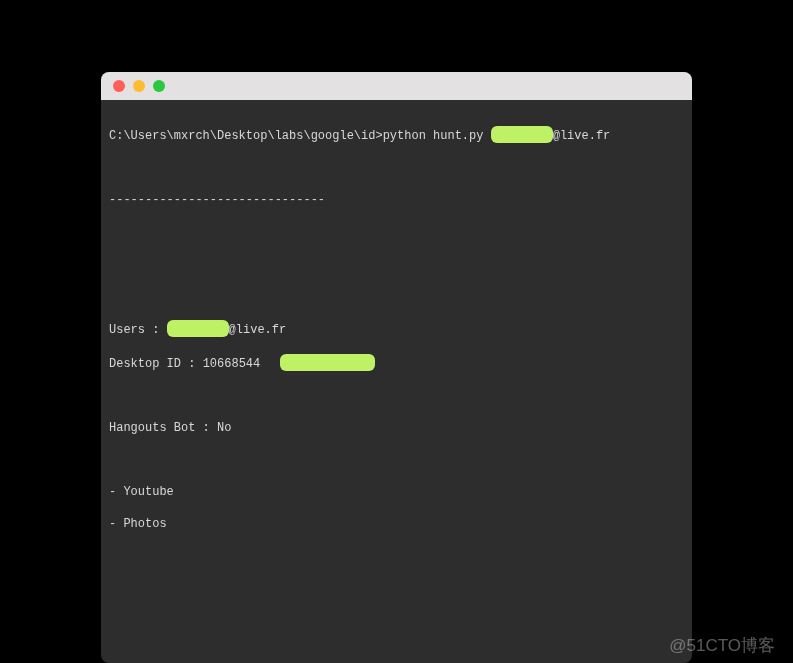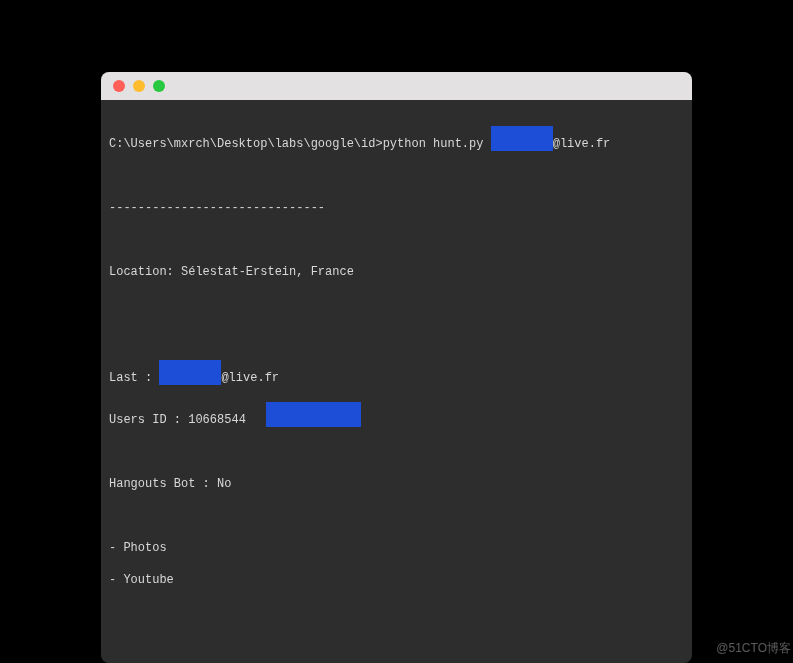--- a/index.html
+++ b/index.html
@@ -41,63 +41,63 @@
       padding: 10px 8px;
       color: #d8d8d8;
       font-size: 12px;
       line-height: 16px;
       white-space: pre;
       font-family: Menlo, Monaco, "Courier New", monospace;
     }
     .line { display: block; min-height: 16px; }
     .redact {
       display: inline-block;
-      background: #1d4ed8;
-      height: 25px;
+      background: #bef264;
+      height: 17px;
       vertical-align: text-bottom;
       color: transparent;
       user-select: none;
+      border-radius: 6px;
     }
     .redact-w1 { width: 62px; }
     .redact-w2 { width: 62px; }
     .redact-w3 { width: 62px; font-style: italic; }
     .redact-w4 { width: 95px; margin-left: 20px; }
     .watermark {
       position: absolute;
-      right: 2px;
+      right: 18px;
       bottom: 6px;
       color: rgba(255,255,255,0.35);
-      font-size: 12px;
+      font-size: 17px;
       font-family: -apple-system, sans-serif;
     }
   </style>
 </head>
 <body>
 
 <div class="terminal-window">
   <div class="titlebar">
     <div class="tl-btn tl-close"></div>
     <div class="tl-btn tl-min"></div>
     <div class="tl-btn tl-max"></div>
   </div>
   <div class="terminal-body">
 <span class="line"><span>C:\Users\mxrch\Desktop\labs\google\id&gt;</span><span>python hunt.py </span><span class="redact redact-w1">xxxxxxx</span><span>@live.fr</span></span>
 <span class="line"></span>
 <span class="line">------------------------------</span>
 <span class="line"></span>
-<span class="line"><span>Location: </span><span>Sélestat-Erstein, France</span></span>
 <span class="line"></span>
 <span class="line"></span>
-<span class="line"><span>Last : </span><span class="redact redact-w3">xxxxxx</span><span>@live.fr</span></span>
-<span class="line"><span>Users ID : </span><span>10668544</span><span class="redact redact-w4">xxxxxxxxxxx</span></span>
+<span class="line"><span>Users : </span><span class="redact redact-w3">xxxxxx</span><span>@live.fr</span></span>
+<span class="line"><span>Desktop ID : </span><span>10668544</span><span class="redact redact-w4">xxxxxxxxxxx</span></span>
 <span class="line"></span>
 <span class="line"><span>Hangouts Bot : </span><span>No</span></span>
 <span class="line"></span>
+<span class="line">- Youtube</span>
 <span class="line">- Photos</span>
-<span class="line">- Youtube</span>
 
 
 
 
 
 
 
 
 
 

